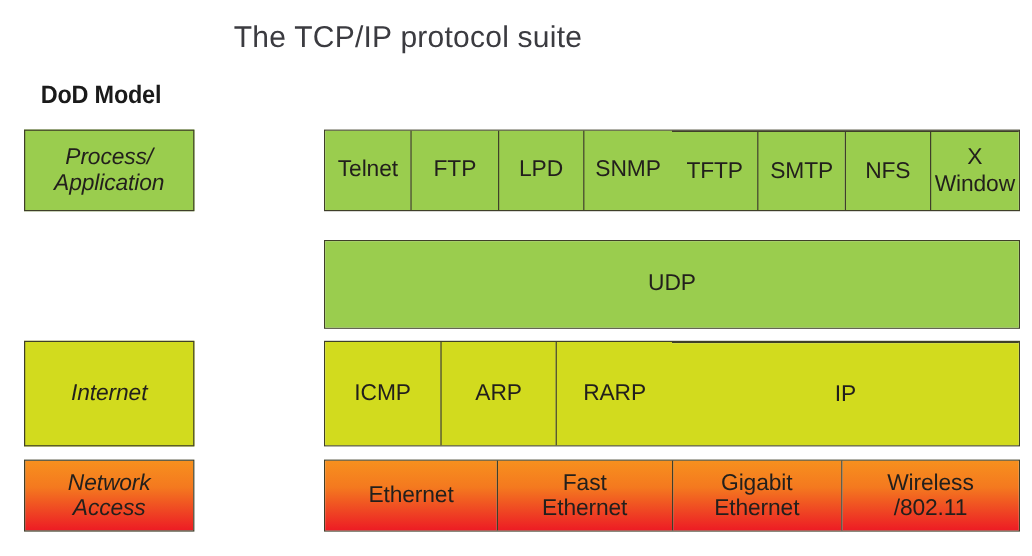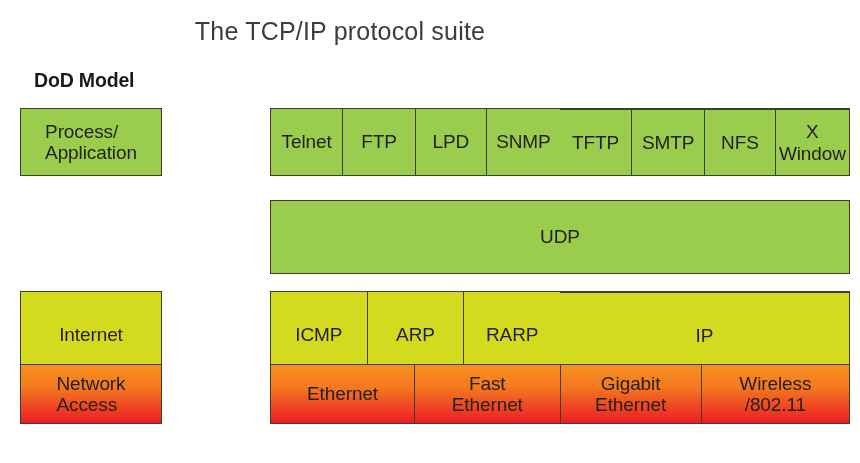--- a/index.html
+++ b/index.html
@@ -48,40 +48,41 @@
   }
 
   
   .row {
     position: absolute;
     left: 0;
     width: 860px;
   }
   .row-app       { top: 108px; height: 68px; }
   .row-hosthost  { top: 200px; height: 74px; }
-  .row-internet  { top: 291px; height: 88px; }
-  .row-netaccess { top: 364px; height: 60px; }
+  .row-internet  { top: 284px; height: 88px; }
+  .row-netaccess { top: 383px; height: 60px; }
 
   
   .layer-box {
     position: absolute;
     left: 20px;
     width: 142px;
     top: 0;
     height: 100%;
     box-sizing: border-box;
     border: 1.6px solid #3f3f29;
     display: flex;
     align-items: center;
     justify-content: center;
-    text-align: left;
+    text-align: center;
     font-size: 19px;
     line-height: 1.12;
     color: #221f1c;
     letter-spacing: -0.1px;
+    font-style: italic;
   }
 
   
   .proto-table {
     position: absolute;
     left: 270px;
     width: 580px;
     top: 0;
     height: 100%;
     box-sizing: border-box;

